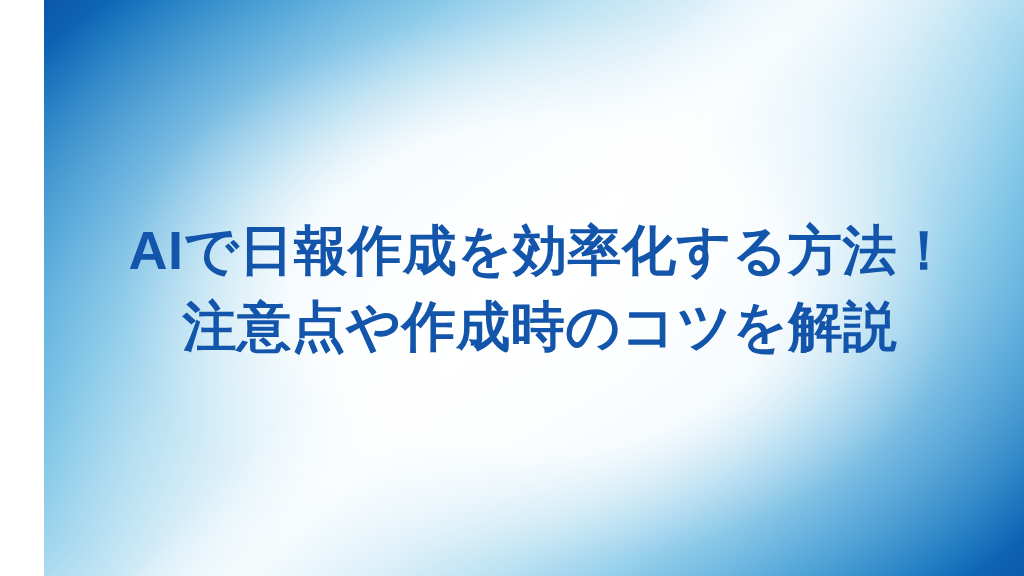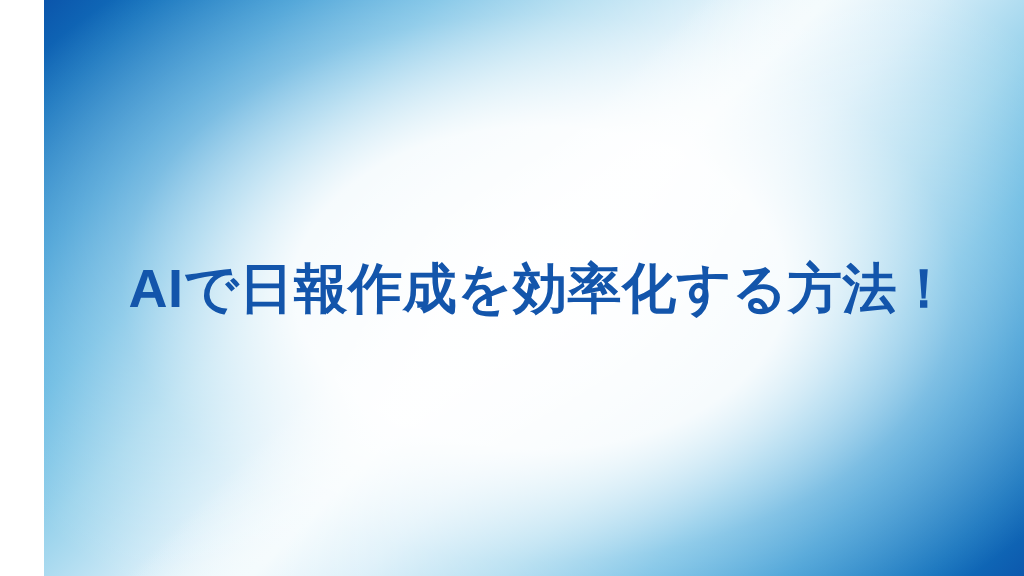--- a/index.html
+++ b/index.html
@@ -98,15 +98,16 @@
 <div class="card">
 
   <div class="gradient-layer gradient-top-left"></div>
 
   <div class="gradient-layer gradient-bottom-right"></div>
 
   <div class="gradient-layer gradient-center-wash"></div>
 
   <div class="headline">
     <span class="headline-line">AIで日報作成を効率化する方法！</span>
+    <span class="headline-line">注意点や作成時のコツを解説</span>
   </div>
 
 </div>
 
 </body></html>

